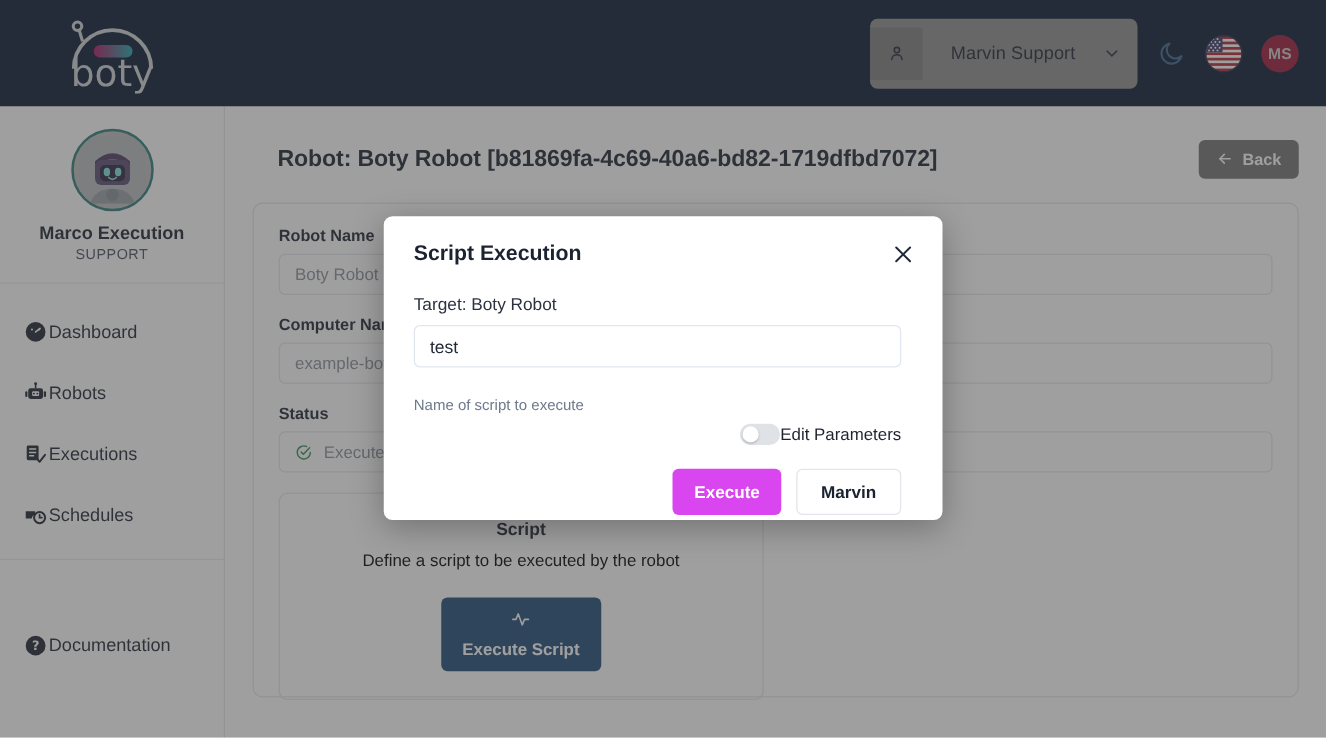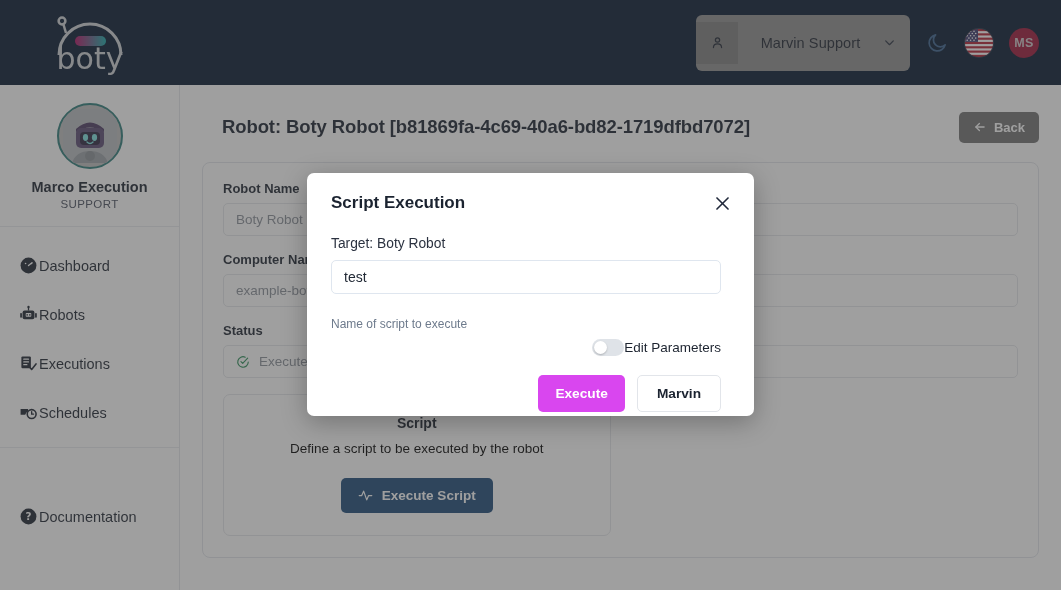--- a/index.html
+++ b/index.html
@@ -151,21 +151,21 @@
     padding: 20px 16px 22px;
     text-align: center;
     margin-top: 2px;
   }
   #script-card-title { font-size: 14px; font-weight: bold; color: #1d2430; margin-bottom: 10px; }
   #script-card-desc { font-size: 13.5px; color: #000000; margin-bottom: 22px; }
   #execute-script-btn {
     display: inline-flex; align-items: center; gap: 9px;
     background: #1e4a78; color: #fff; border: none;
     border-radius: 5px; padding: 10px 17px;
-    font-size: 13.5px; font-weight: bold; cursor: pointer;
+    font-size: 13.5px; font-weight: bold; cursor: pointer; flex-direction: column;
   }
 
   
   #overlay {
     position: absolute; inset: 0;
     background: rgba(64,64,64,.50);
     z-index: 50;
   }
 
   

